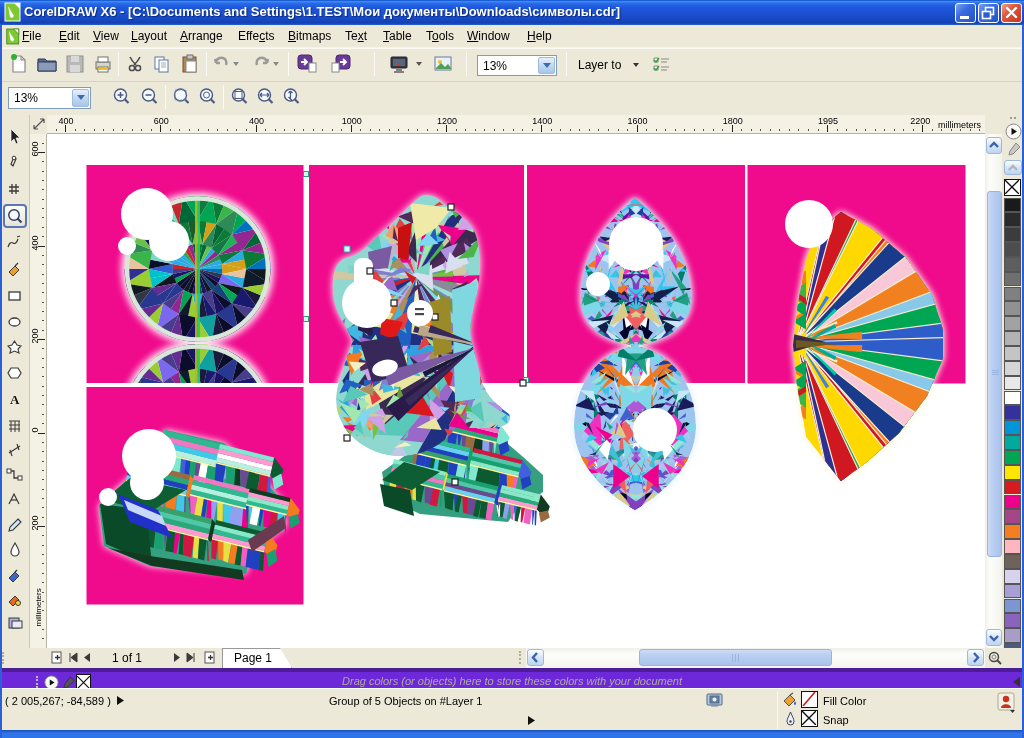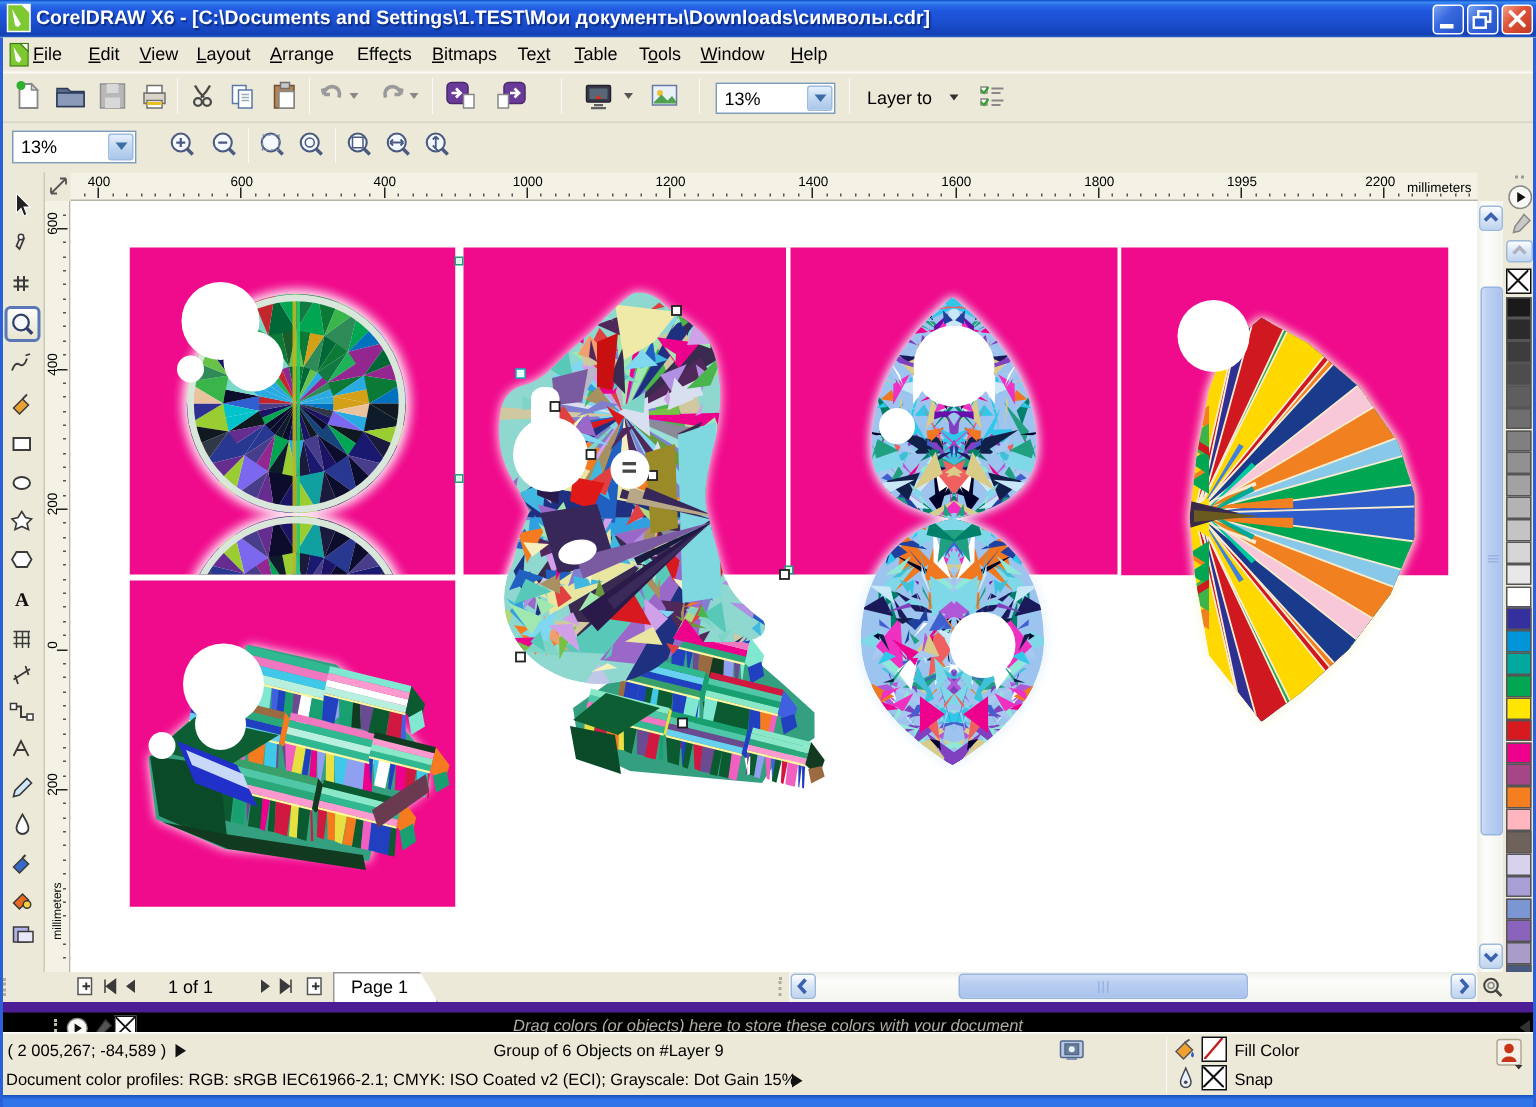--- a/index.html
+++ b/index.html
@@ -47,21 +47,21 @@
 
 #vscroll { position:absolute; left:985px; top:134px; width:17px; height:514px; background:linear-gradient(90deg,#f0f0ea,#fdfdfb 30%,#f4f4ee); }
 #palette { position:absolute; left:1002px; top:115px; width:22px; height:533px; background:#ece9d8; }
 .sbtn { position:absolute; background:linear-gradient(180deg,#fdfeff,#d7e5f7 50%,#c0d4ef); border:1px solid #9cb9dc; border-radius:3px; }
 .arrow-up:after, .arrow-dn:after, .arrow-lf:after, .arrow-rt:after { content:""; position:absolute; }
 .thumbv { position:absolute; background:linear-gradient(90deg,#cfdcf5,#bcd0f2 30%,#aac2ec); border:1px solid #98b4e0; border-radius:3px; }
 .thumbh { position:absolute; background:linear-gradient(180deg,#cfdcf5,#bcd0f2 30%,#aac2ec); border:1px solid #98b4e0; border-radius:3px; }
 
 
 #navrow { position:absolute; left:0; top:648px; width:1024px; height:20px; background:#ece9d8; }
-#docpal { position:absolute; left:0; top:668px; width:1024px; height:32px; background:#000000; border-top:7px solid #4c1d95; }
+#docpal { position:absolute; left:0; top:668px; width:1024px; height:32px; background:#6d28d9; border-top:4px solid #4c1d95; }
 #docpal .hint { position:absolute; left:0; right:0; top:3px; text-align:center; font-style:italic; font-size:11px; color:#b0aca0; }
 #status { position:absolute; left:0; top:688px; width:1024px; height:42px; background:#ece9d8; border-top:1px solid #fff; font-size:11px; }
 #bluebar { position:absolute; left:0; top:730px; width:1024px; height:8px; background:linear-gradient(180deg,#1a50b8,#2f74e8 40%,#2f74e8); }
 </style>
 </head>
 <body>
 <div id="app">
   <div id="titlebar">
     <svg class="abs" style="left:4px;top:2px" width="20" height="20" viewBox="0 0 20 20">
       <rect x="1" y="1" width="15" height="18" fill="#7ec832" stroke="#fff" stroke-width="1"></rect>
@@ -2452,21 +2452,21 @@
       <svg style="position:absolute;left:1010px;top:4px" width="12" height="12" viewBox="0 0 12 12">
         <path d="M10 1 L3 6 L10 11 Z" fill="#333"></path>
       </svg>
       <div class="hint">Drag colors (or objects) here to store these colors with your document</div>
     </div>
   <div id="status">
       <div style="position:absolute;left:5px;top:6px">( 2 005,267; -84,589 )</div>
       <svg style="position:absolute;left:116px;top:6px" width="9" height="11" viewBox="0 0 9 11">
         <path d="M1 1 L8 5.5 L1 10 Z" fill="#111"></path>
       </svg>
-      <div style="position:absolute;left:329px;top:6px">Group of 6 Objects on #Layer 9</div>
+      <div style="position:absolute;left:329px;top:6px">Group of 5 Objects on #Layer 1</div>
       <svg style="position:absolute;left:706px;top:4px" width="17" height="15" viewBox="0 0 17 15">
         <rect x="1" y="1" width="15" height="11" rx="1" fill="#b8c8e0" stroke="#50688c"></rect>
         <rect x="4" y="3" width="9" height="7" fill="#68809c" stroke="#50688c"></rect>
         <circle cx="8.5" cy="6.5" r="2" fill="#e8f0f8"></circle>
         <path d="M5 13 h7" stroke="#6080b0"></path>
       </svg>
       <div style="position:absolute;left:777px;top:2px;width:1px;height:38px;background:#c8c4b4;border-right:1px solid #fbfaf6"></div>
       <svg style="position:absolute;left:782px;top:3px" width="16" height="16" viewBox="0 0 16 16">
         <path d="M2 9 L8 3 L13 8 L7 14 Z" fill="#f0a030" stroke="#555"></path>
         <path d="M8 3 L11 1" stroke="#555" stroke-width="1.3"></path>
@@ -2477,21 +2477,20 @@
         </svg></div>
       <div style="position:absolute;left:823px;top:6px">Fill Color</div>
       <svg style="position:absolute;left:784px;top:22px" width="13" height="17" viewBox="0 0 13 17">
         <path d="M6.5 1 C4.5 6 3 8 3 10.5 a3.5 3.5 0 0 0 7 0 C10 8 8.5 6 6.5 1 Z" fill="#e8f0fa" stroke="#445"></path>
         <circle cx="6.5" cy="10.5" r="1.2" fill="#445"></circle>
       </svg>
       <div style="position:absolute;left:801px;top:21px;width:17px;height:17px;background:#fff;border:1.4px solid #111"><svg width="14" height="14" viewBox="0 0 14 14">
           <path d="M0 0 L14 14 M14 0 L0 14" stroke="#111" stroke-width="1.4"></path>
         </svg></div>
       <div style="position:absolute;left:823px;top:25px">Snap</div>
-      <div style="position:absolute;left:4px;top:25px">Document color profiles: RGB: sRGB IEC61966-2.1; CMYK: ISO Coated v2 (ECI); Grayscale: Dot Gain 15%</div>
       <svg style="position:absolute;left:527px;top:26px" width="9" height="11" viewBox="0 0 9 11">
         <path d="M1 1 L8 5.5 L1 10 Z" fill="#111"></path>
       </svg>
       <svg style="position:absolute;left:997px;top:3px" width="19" height="21" viewBox="0 0 19 21">
         <rect x="1" y="1" width="16" height="17" rx="2" fill="#f4f0e8" stroke="#b0a890"></rect>
         <circle cx="9" cy="7" r="3.2" fill="#c83418"></circle>
         <path d="M4 16 C4 11 14 11 14 16 Z" fill="#c83418"></path>
         <path d="M13 18 h5 l-2.5 3 Z" fill="#333"></path>
       </svg>
     </div>

